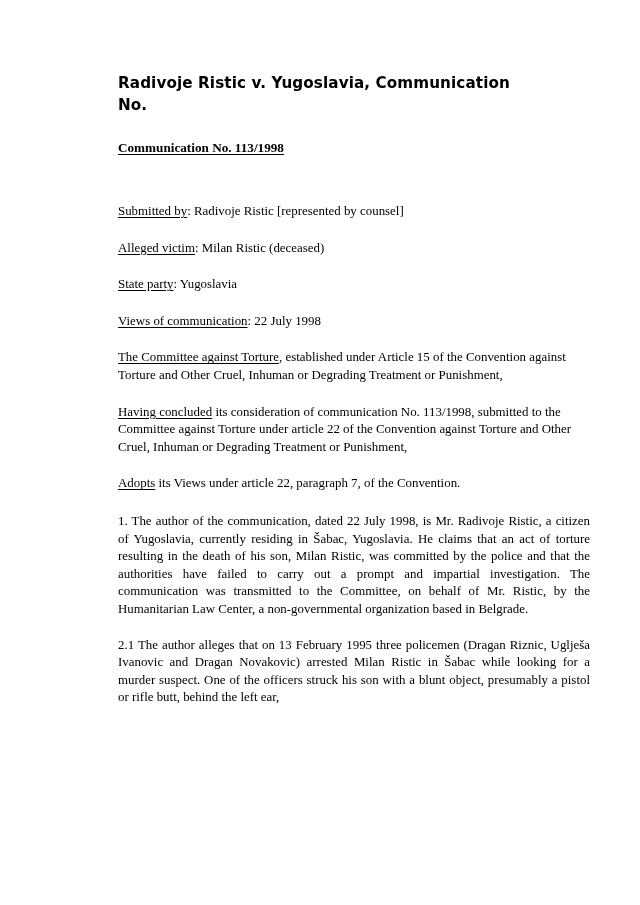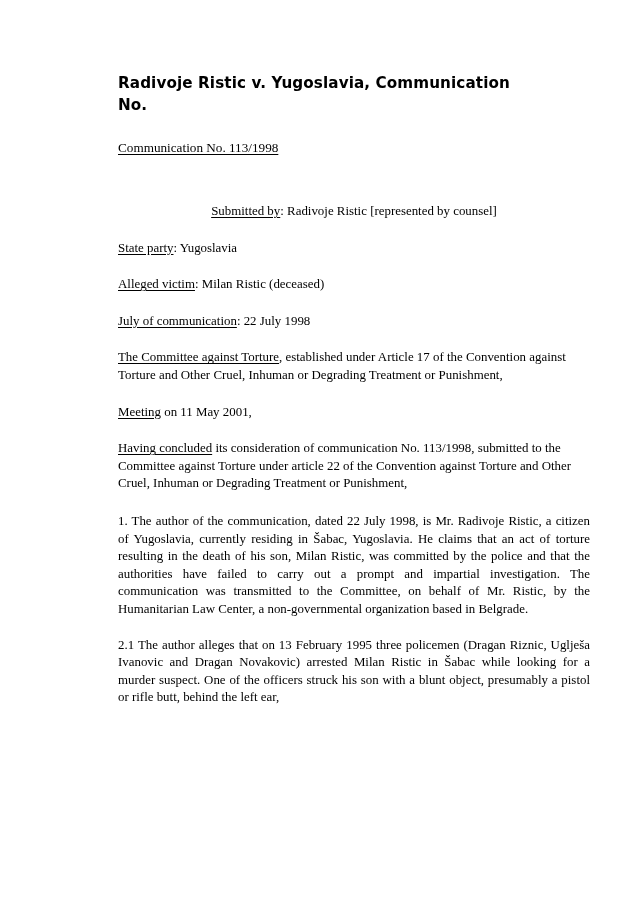--- a/index.html
+++ b/index.html
@@ -39,32 +39,32 @@
   }
 
   
   .doc-subtitle {
     font-size: 13.2px;
     line-height: 18px;
     margin-top: 23px;
     text-decoration: underline;
     text-underline-offset: 2px;
     display: inline-block;
+    font-weight: bold;
   }
 
   
   .block {
     font-size: 12.9px;
     line-height: 17.6px;
     margin-top: 19px;
     text-align: left;
   }
   .block.first-meta {
     margin-top: 46px;
-    text-align: center;
   }
   .lede {
     text-decoration: underline;
     text-underline-offset: 1.5px;
   }
 
   
   .para {
     font-size: 12.9px;
     line-height: 17.6px;
@@ -99,44 +99,44 @@
 
     <div>
       <span class="doc-subtitle">Communication No. 113/1998</span>
     </div>
 
     <div class="block first-meta">
       <span class="lede">Submitted by</span><span>: Radivoje Ristic [represented by counsel]</span>
     </div>
 
     <div class="block">
+      <span class="lede">Alleged victim</span><span>: Milan Ristic (deceased)</span>
+    </div>
+
+    <div class="block">
       <span class="lede">State party</span><span>: Yugoslavia</span>
     </div>
 
     <div class="block">
-      <span class="lede">Alleged victim</span><span>: Milan Ristic (deceased)</span>
+      <span class="lede">Views of communication</span><span>: 22 July 1998</span>
     </div>
 
     <div class="block">
-      <span class="lede">July of communication</span><span>: 22 July 1998</span>
+      <span class="lede">The Committee against Torture</span><span>, established under Article 15 of the Convention against Torture and Other Cruel, Inhuman or Degrading Treatment or Punishment,</span>
     </div>
 
-    <div class="block">
-      <span class="lede">The Committee against Torture</span><span>, established under Article 17 of the Convention against Torture and Other Cruel, Inhuman or Degrading Treatment or Punishment,</span>
-    </div>
-
-    <div class="block">
-      <span class="lede">Meeting</span><span> on 11 May 2001,</span>
-    </div>
 
     <div class="block">
       <span class="lede">Having concluded</span><span> its consideration of communication No. 113/1998, submitted to the Committee against Torture under article 22 of the Convention against Torture and Other Cruel, Inhuman or Degrading Treatment or Punishment,</span>
     </div>
 
 
+    <div class="block">
+      <span class="lede">Adopts</span><span> its Views under article 22, paragraph 7, of the Convention.</span>
+    </div>
 
     <div class="para">1. The author of the communication, dated 22 July 1998, is Mr. Radivoje Ristic, a citizen of Yugoslavia, currently residing in Šabac, Yugoslavia. He claims that an act of torture resulting in the death of his son, Milan Ristic, was committed by the police and that the authorities have failed to carry out a prompt and impartial investigation. The communication was transmitted to the Committee, on behalf of Mr. Ristic, by the Humanitarian Law Center, a non-governmental organization based in Belgrade.</div>
 
 
     <div class="para tight">2.1 The author alleges that on 13 February 1995 three policemen (Dragan Riznic, Uglješa Ivanovic and Dragan Novakovic) arrested Milan Ristic in Šabac while looking for a murder suspect. One of the officers struck his son with a blunt object, presumably a pistol or rifle butt, behind the left ear,</div>
 
   </div>
 </div>
 
 </body></html>

